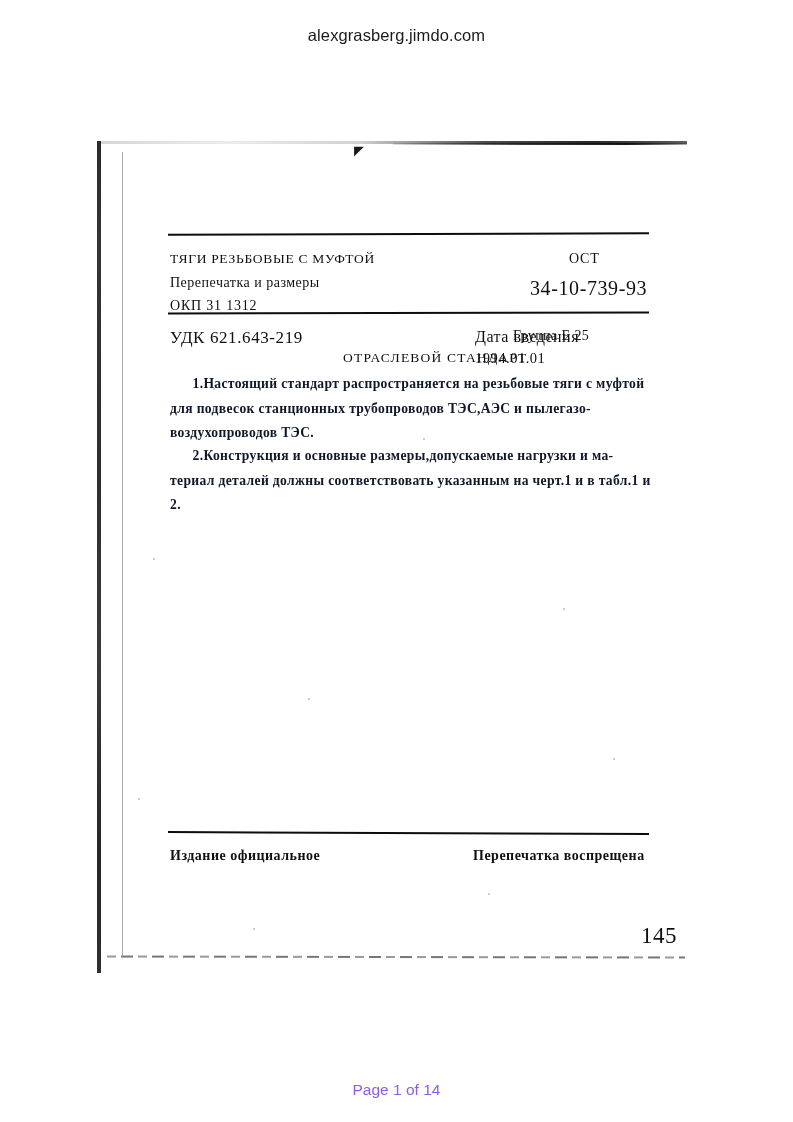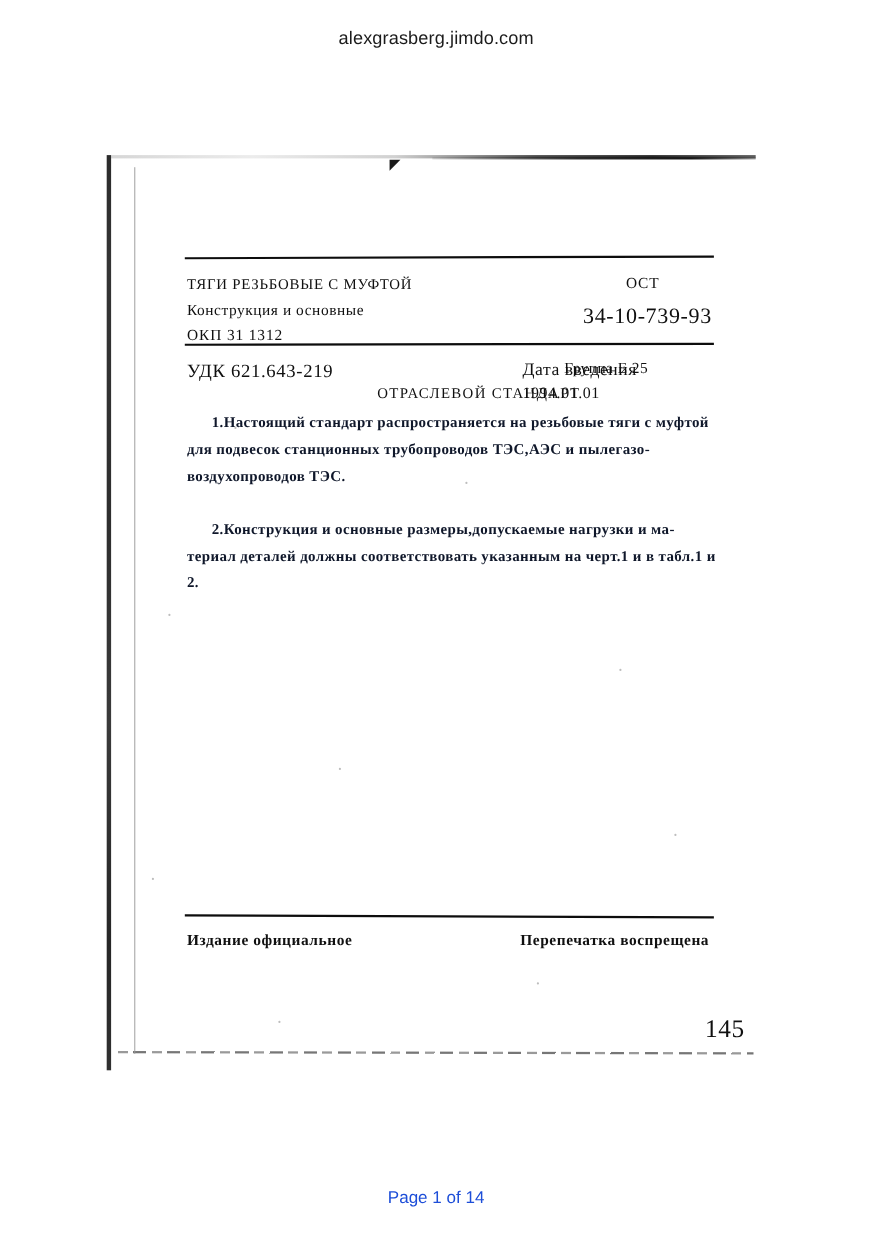--- a/index.html
+++ b/index.html
@@ -40,21 +40,21 @@
     top: 1070px;
     width: 793px;
     height: 40px;
     display: flex;
     align-items: center;
     justify-content: center;
   }
   .viewer-footer-text {
     font-family: "Liberation Sans", sans-serif;
     font-size: 15.5px;
-    color: #1d4ed8;
+    color: #8b5cf6;
     text-align: center;
   }
 
   
   .scan {
     position: absolute;
     left: 93px;
     top: 138px;
     width: 600px;
     height: 835px;
@@ -181,21 +181,21 @@
     width: 487px;
     font-family: "Liberation Serif", serif;
     font-weight: bold;
     font-size: 13.6px;
     line-height: 24.5px;
     color: #0f172a;
     letter-spacing: 0.35px;
     white-space: pre-wrap;
   }
   .para-1 { top: 234px; }
-  .para-2 { top: 306px; margin-top: 25px; }
+  .para-2 { top: 306px; }
 
   .t-official { left: 77px;  top: 710px; font-size: 14px; letter-spacing: 0.5px; font-weight: bold; }
   .t-reprint  { left: 380px; top: 710px; font-size: 14px; letter-spacing: 0.5px; font-weight: bold; }
   .t-pageno   { left: 548px; top: 785px; font-size: 23px; letter-spacing: 0.5px; font-weight: normal; }
 
   
   .speck {
     position: absolute;
     background: #bdbdbd;
     border-radius: 50%;
@@ -219,21 +219,21 @@
 
   <div class="doc">
 
     <div class="doc-line t-udk">УДК 621.643-219</div>
     <div class="doc-line t-group">Группа Е 25</div>
     <div class="doc-line t-branch">ОТРАСЛЕВОЙ СТАНДАРТ</div>
 
     <div class="rule rule-1"></div>
 
     <div class="doc-line t-title1">ТЯГИ РЕЗЬБОВЫЕ С МУФТОЙ</div>
-    <div class="doc-line t-title2">Конструкция и основные</div>
+    <div class="doc-line t-title2">Перепечатка и размеры</div>
     <div class="doc-line t-title3">ОКП 31 1312</div>
     <div class="doc-line t-ost">ОСТ</div>
     <div class="doc-line t-ostnum">34-10-739-93</div>
 
     <div class="rule rule-2"></div>
 
     <div class="doc-line t-datelbl">Дата введения</div>
     <div class="doc-line t-dateval">1994.01.01</div>
 
     <div class="para para-1">      1.Настоящий стандарт распространяется на резьбовые тяги с муфтой для подвесок станционных трубопроводов ТЭС,АЭС и пылегазо-воздухопроводов ТЭС.</div>

